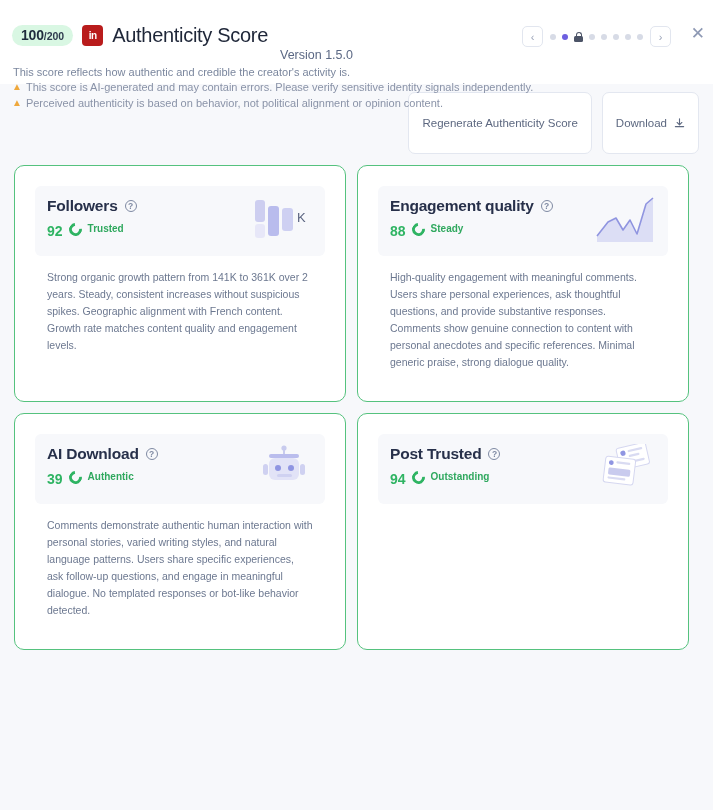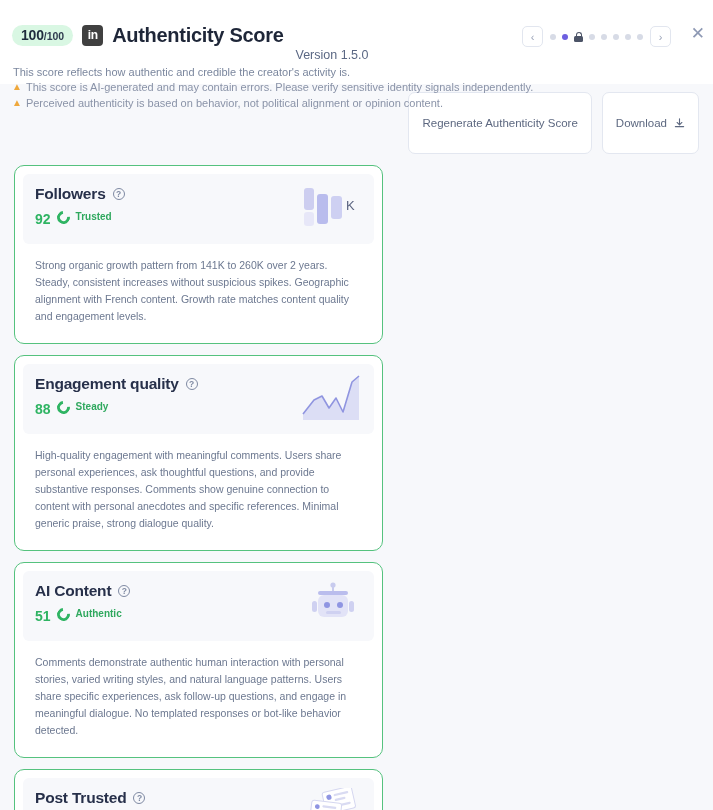--- a/index.html
+++ b/index.html
@@ -15,26 +15,26 @@
   
   .header { position: relative; padding: 8px 12px 10px 12px; background:#ffffff; height:84px; }
   .hdr-top { display: flex; align-items: center; gap: 9px; }
   .score-pill {
     background:#d9f7e3; color:#1f2937; border-radius:13px;
     padding:3px 9px 4px 9px; display:flex; align-items:baseline; line-height:1;
   }
   .score-pill .big { font-size:14px; font-weight:700; color:#1f2b3d; letter-spacing:-.2px; }
   .score-pill .small { font-size:10.5px; font-weight:700; color:#2f3b4f; }
   .li-icon {
-    width:21px; height:21px; border-radius:4px; background:#404040;
+    width:21px; height:21px; border-radius:4px; background:#b91c1c;
     display:flex; align-items:center; justify-content:center;
-    color:#fff; font-size:12px; font-weight:700; font-family:"Liberation Sans",sans-serif;
+    color:#fff; font-size:10px; font-weight:700; font-family:"Liberation Sans",sans-serif;
     letter-spacing:-.5px;
   }
-  .hdr-title { font-size:20px; font-weight:700; color:#1e2638; letter-spacing:-.3px; }
+  .hdr-title { font-size:20px; font-weight:400; color:#1e2638; letter-spacing:-.3px; }
   .hdr-version { font-size:12.5px; color:#5b6884; font-weight:400; margin-left:3px;margin-top:40px; }
   .hdr-sub { font-size:11px; color:#7b879e; margin:4px 0 2px 1px; }
   .warn-line { display:flex; align-items:flex-start; gap:4px; font-size:11px; color:#8a93a8; margin-top:3px; }
   .warn-ico { color:#efa83c; font-size:10px; line-height:1.25; }
 
   
   .pager { position:absolute; right:42px; top:26px; display:flex; align-items:center; gap:7px; }
   .pg-btn {
     width:21px; height:21px; border:1px solid #e2e6ef; border-radius:5px; background:#fff;
     display:flex; align-items:center; justify-content:center; color:#9aa3b8; font-size:11px;
@@ -52,22 +52,22 @@
   .actions { display:flex; justify-content:flex-end; gap:10px; padding:8px 14px 0 0; }
   .btn {
     border:1px solid #e3e7f0; background:#fff; border-radius:7px;
     font-size:11.5px; color:#5d6880; padding:24px 13px;
     display:flex; align-items:center; gap:7px;
   }
 
   
   .grid { display:flex; flex-wrap:wrap; gap:11px; padding:11px 12px 0 14px; }
   .card {
-    width:369px; background:#fff; border:1px solid #55c27e; border-radius:10px;
-    overflow:hidden; padding:8px;
+    width:332px; background:#fff; border:1px solid #55c27e; border-radius:10px;
+    overflow:hidden; padding:20px;
   }
   .card-head {
     position:relative; background:#f7f8fb; border-radius:6px; padding:11px 12px 12px 12px;
     min-height:70px;
   }
   .card-title-row { display:flex; align-items:center; gap:7px; }
   .card-title { font-size:15.5px; font-weight:700; color:#27304a; letter-spacing:-.2px; }
   .q-ico {
     width:12px; height:12px; border-radius:50%; border:1.1px solid #7f8aa3;
     color:#7f8aa3; font-size:8.5px; display:flex; align-items:center; justify-content:center;
@@ -85,21 +85,21 @@
 </style>
 </head>
 <body>
 
 <div class="page">
 
   <div class="header">
     <div class="hdr-top">
       <div class="score-pill">
         <span class="big">100</span>
-        <span class="small">/100</span>
+        <span class="small">/200</span>
       </div>
       <div class="li-icon">in</div>
       <div class="hdr-title">Authenticity Score</div>
       <div class="hdr-version">Version 1.5.0</div>
     </div>
     <div class="hdr-sub">This score reflects how authentic and credible the creator's activity is.</div>
 
     <div class="warn-line">
       <span class="warn-ico">▲</span>
       <span>This score is AI-generated and may contain errors. Please verify sensitive identity signals independently.</span>
@@ -156,21 +156,21 @@
           <span class="score-label">Trusted</span>
         </div>
         <svg class="card-art" viewBox="0 0 62 48">
           <rect x="2" y="4" width="10" height="22" rx="3" fill="#cdcef0"></rect>
           <rect x="2" y="28" width="10" height="14" rx="3" fill="#e7e7f8"></rect>
           <rect x="15" y="10" width="11" height="30" rx="3" fill="#b9bced"></rect>
           <rect x="29" y="12" width="11" height="23" rx="3" fill="#ced0f2"></rect>
           <text x="44" y="26" font-size="13" fill="#5b6480" font-family="Liberation Sans, sans-serif">K</text>
         </svg>
       </div>
-      <div class="card-body">Strong organic growth pattern from 141K to 260K over 2 years. Steady, consistent increases without suspicious spikes. Geographic alignment with French content. Growth rate matches content quality and engagement levels.</div>
+      <div class="card-body">Strong organic growth pattern from 141K to 361K over 2 years. Steady, consistent increases without suspicious spikes. Geographic alignment with French content. Growth rate matches content quality and engagement levels.</div>
     </div>
 
     <div class="card">
       <div class="card-head">
         <div class="card-title-row">
           <span class="card-title">Engagement quality</span>
           <span class="q-ico">?</span>
         </div>
         <div class="score-row">
           <span class="score-num">88</span>
@@ -181,25 +181,25 @@
           <path d="M1 40 L12 26 L20 22 L27 34 L34 24 L41 38 L50 8 L57 2 L57 46 L1 46 Z" fill="#dcdef5"></path>
           <path d="M1 40 L12 26 L20 22 L27 34 L34 24 L41 38 L50 8 L57 2" stroke="#9095e0" stroke-width="1.6" fill="none" stroke-linejoin="round"></path>
         </svg>
       </div>
       <div class="card-body">High-quality engagement with meaningful comments. Users share personal experiences, ask thoughtful questions, and provide substantive responses. Comments show genuine connection to content with personal anecdotes and specific references. Minimal generic praise, strong dialogue quality.</div>
     </div>
 
     <div class="card">
       <div class="card-head">
         <div class="card-title-row">
-          <span class="card-title">AI Content</span>
-          <span class="q-ico">?</span>
-        </div>
-        <div class="score-row">
-          <span class="score-num">51</span>
+          <span class="card-title">AI Download</span>
+          <span class="q-ico">?</span>
+        </div>
+        <div class="score-row">
+          <span class="score-num">39</span>
           <span class="ring"></span>
           <span class="score-label">Authentic</span>
         </div>
         <svg class="card-art" viewBox="0 0 62 48">
           <circle cx="31" cy="4" r="2.6" fill="#c8cbee"></circle>
           <rect x="30" y="6" width="2" height="5" fill="#c8cbee"></rect>
           <rect x="16" y="10" width="30" height="4" rx="2" fill="#babded"></rect>
           <rect x="16" y="14" width="30" height="22" rx="6" fill="#e2e3f7"></rect>
           <rect x="10" y="20" width="5" height="11" rx="2.5" fill="#cfd1f1"></rect>
           <rect x="47" y="20" width="5" height="11" rx="2.5" fill="#cfd1f1"></rect>

